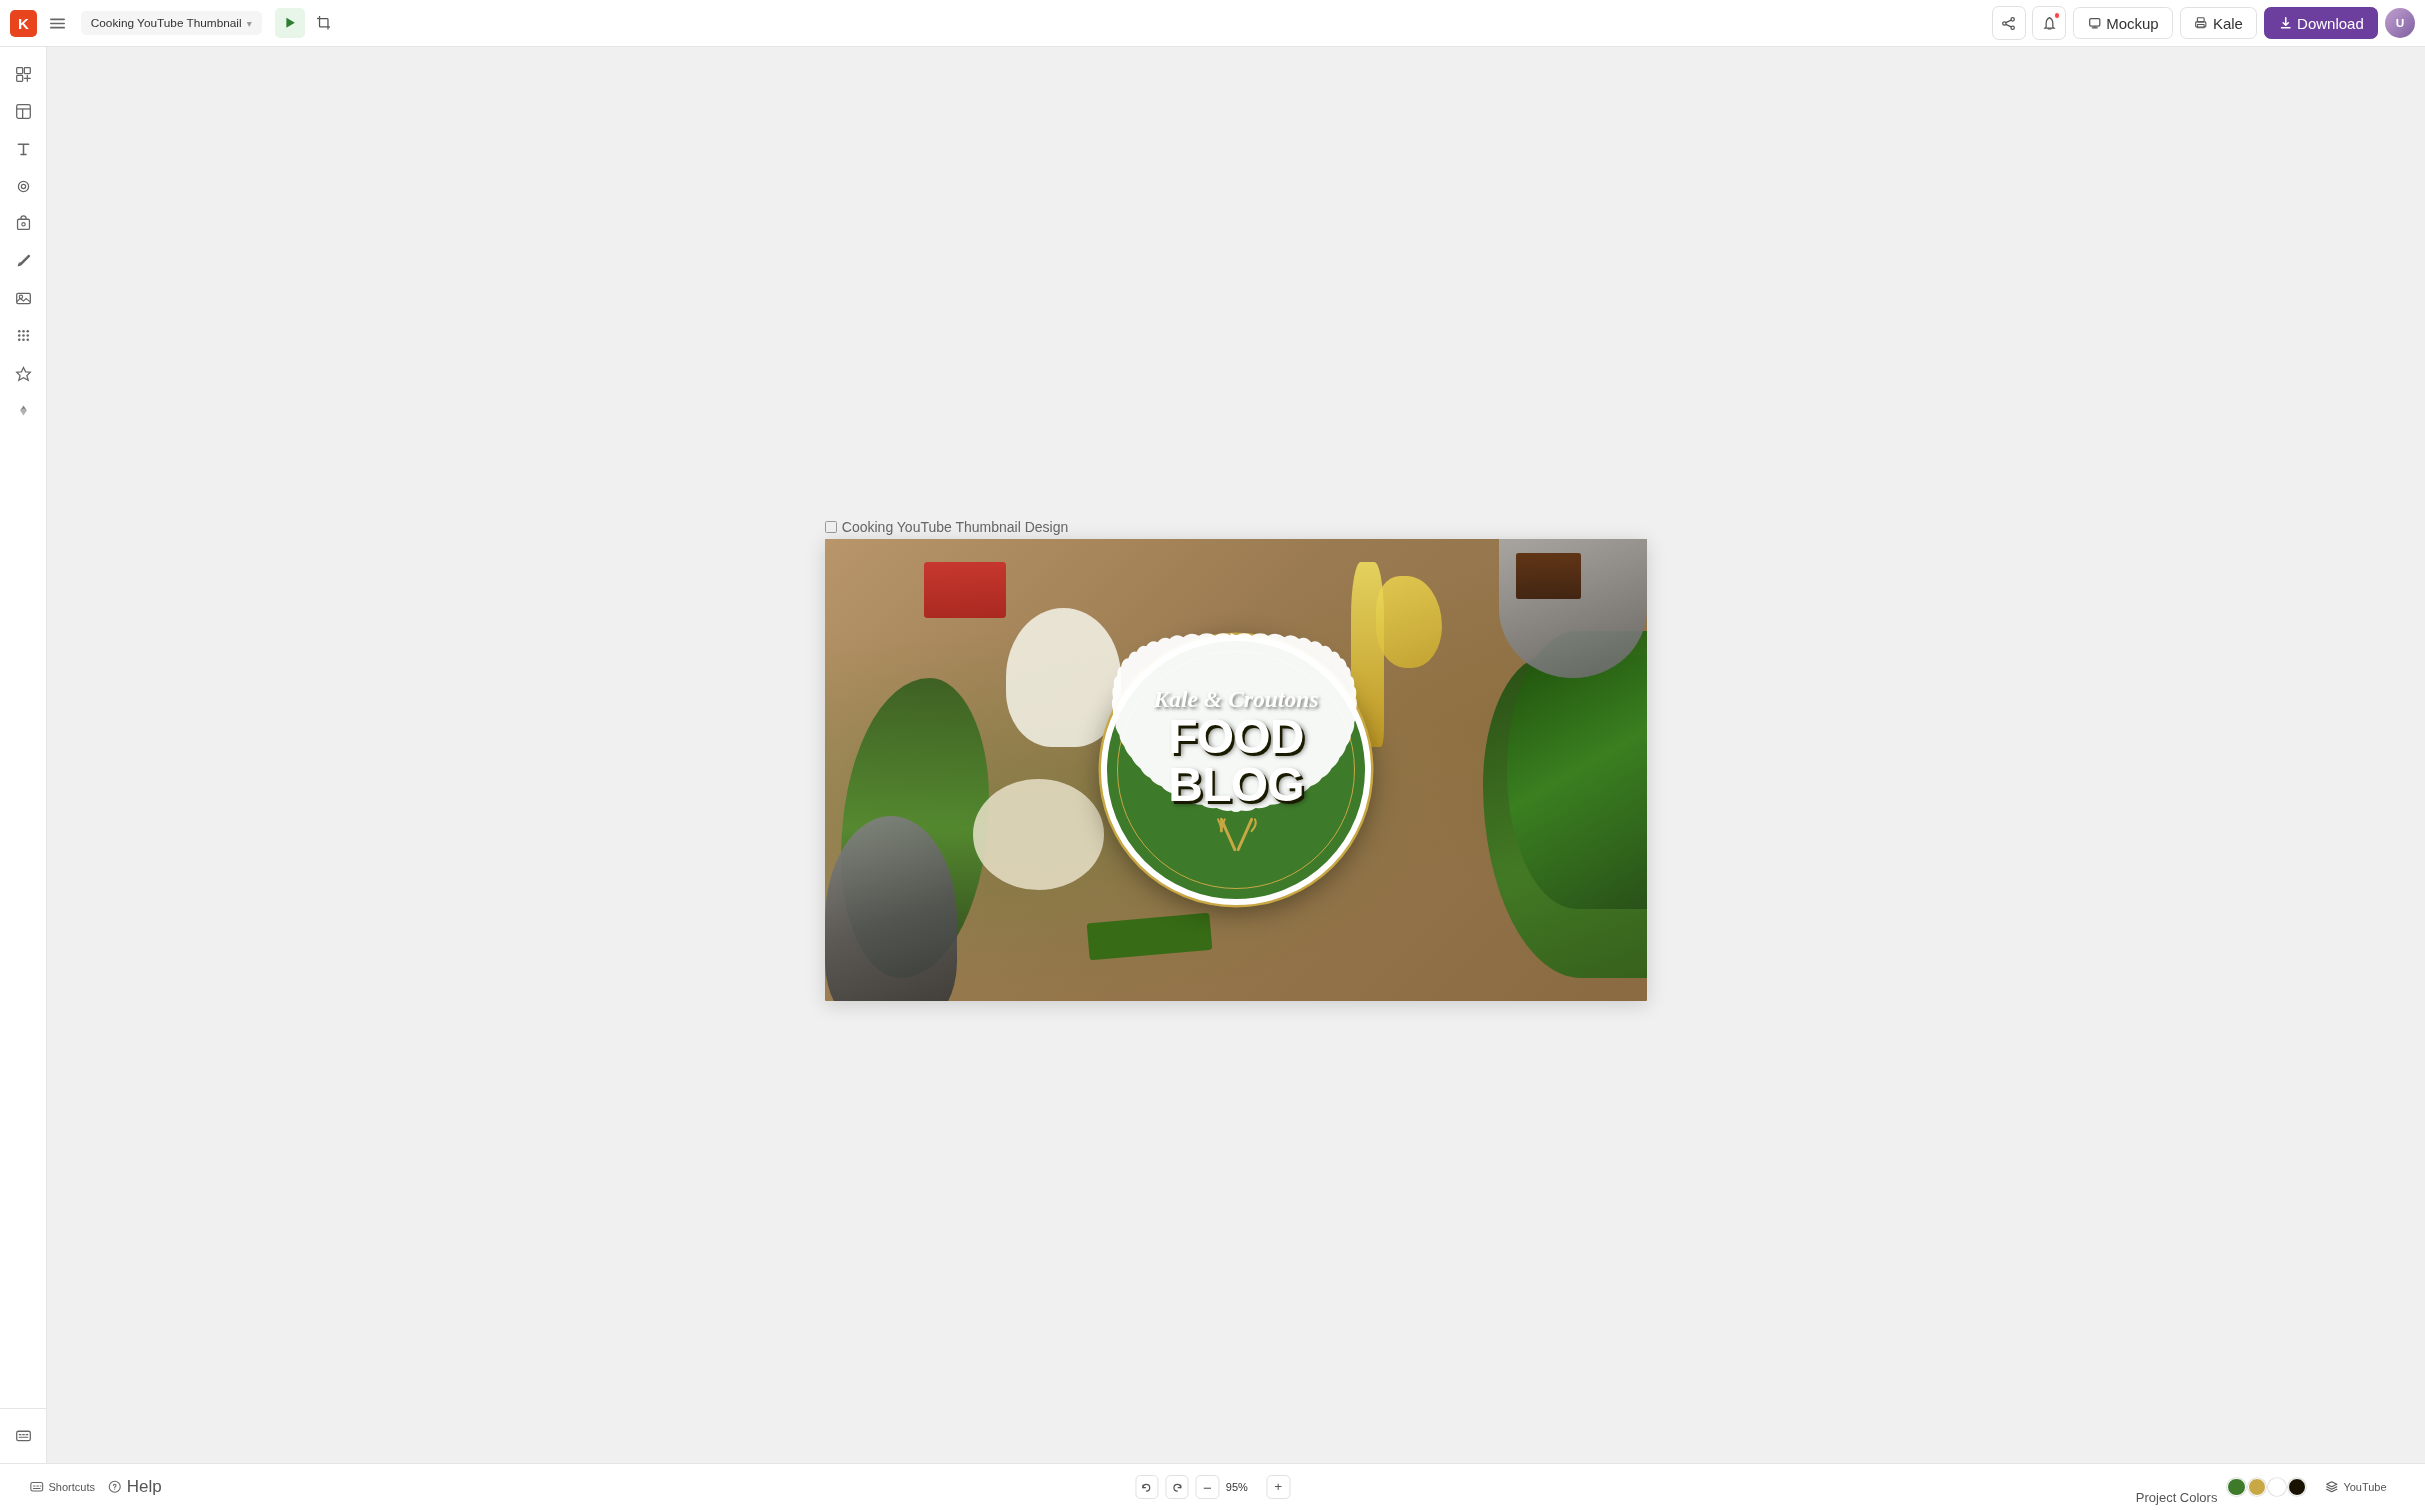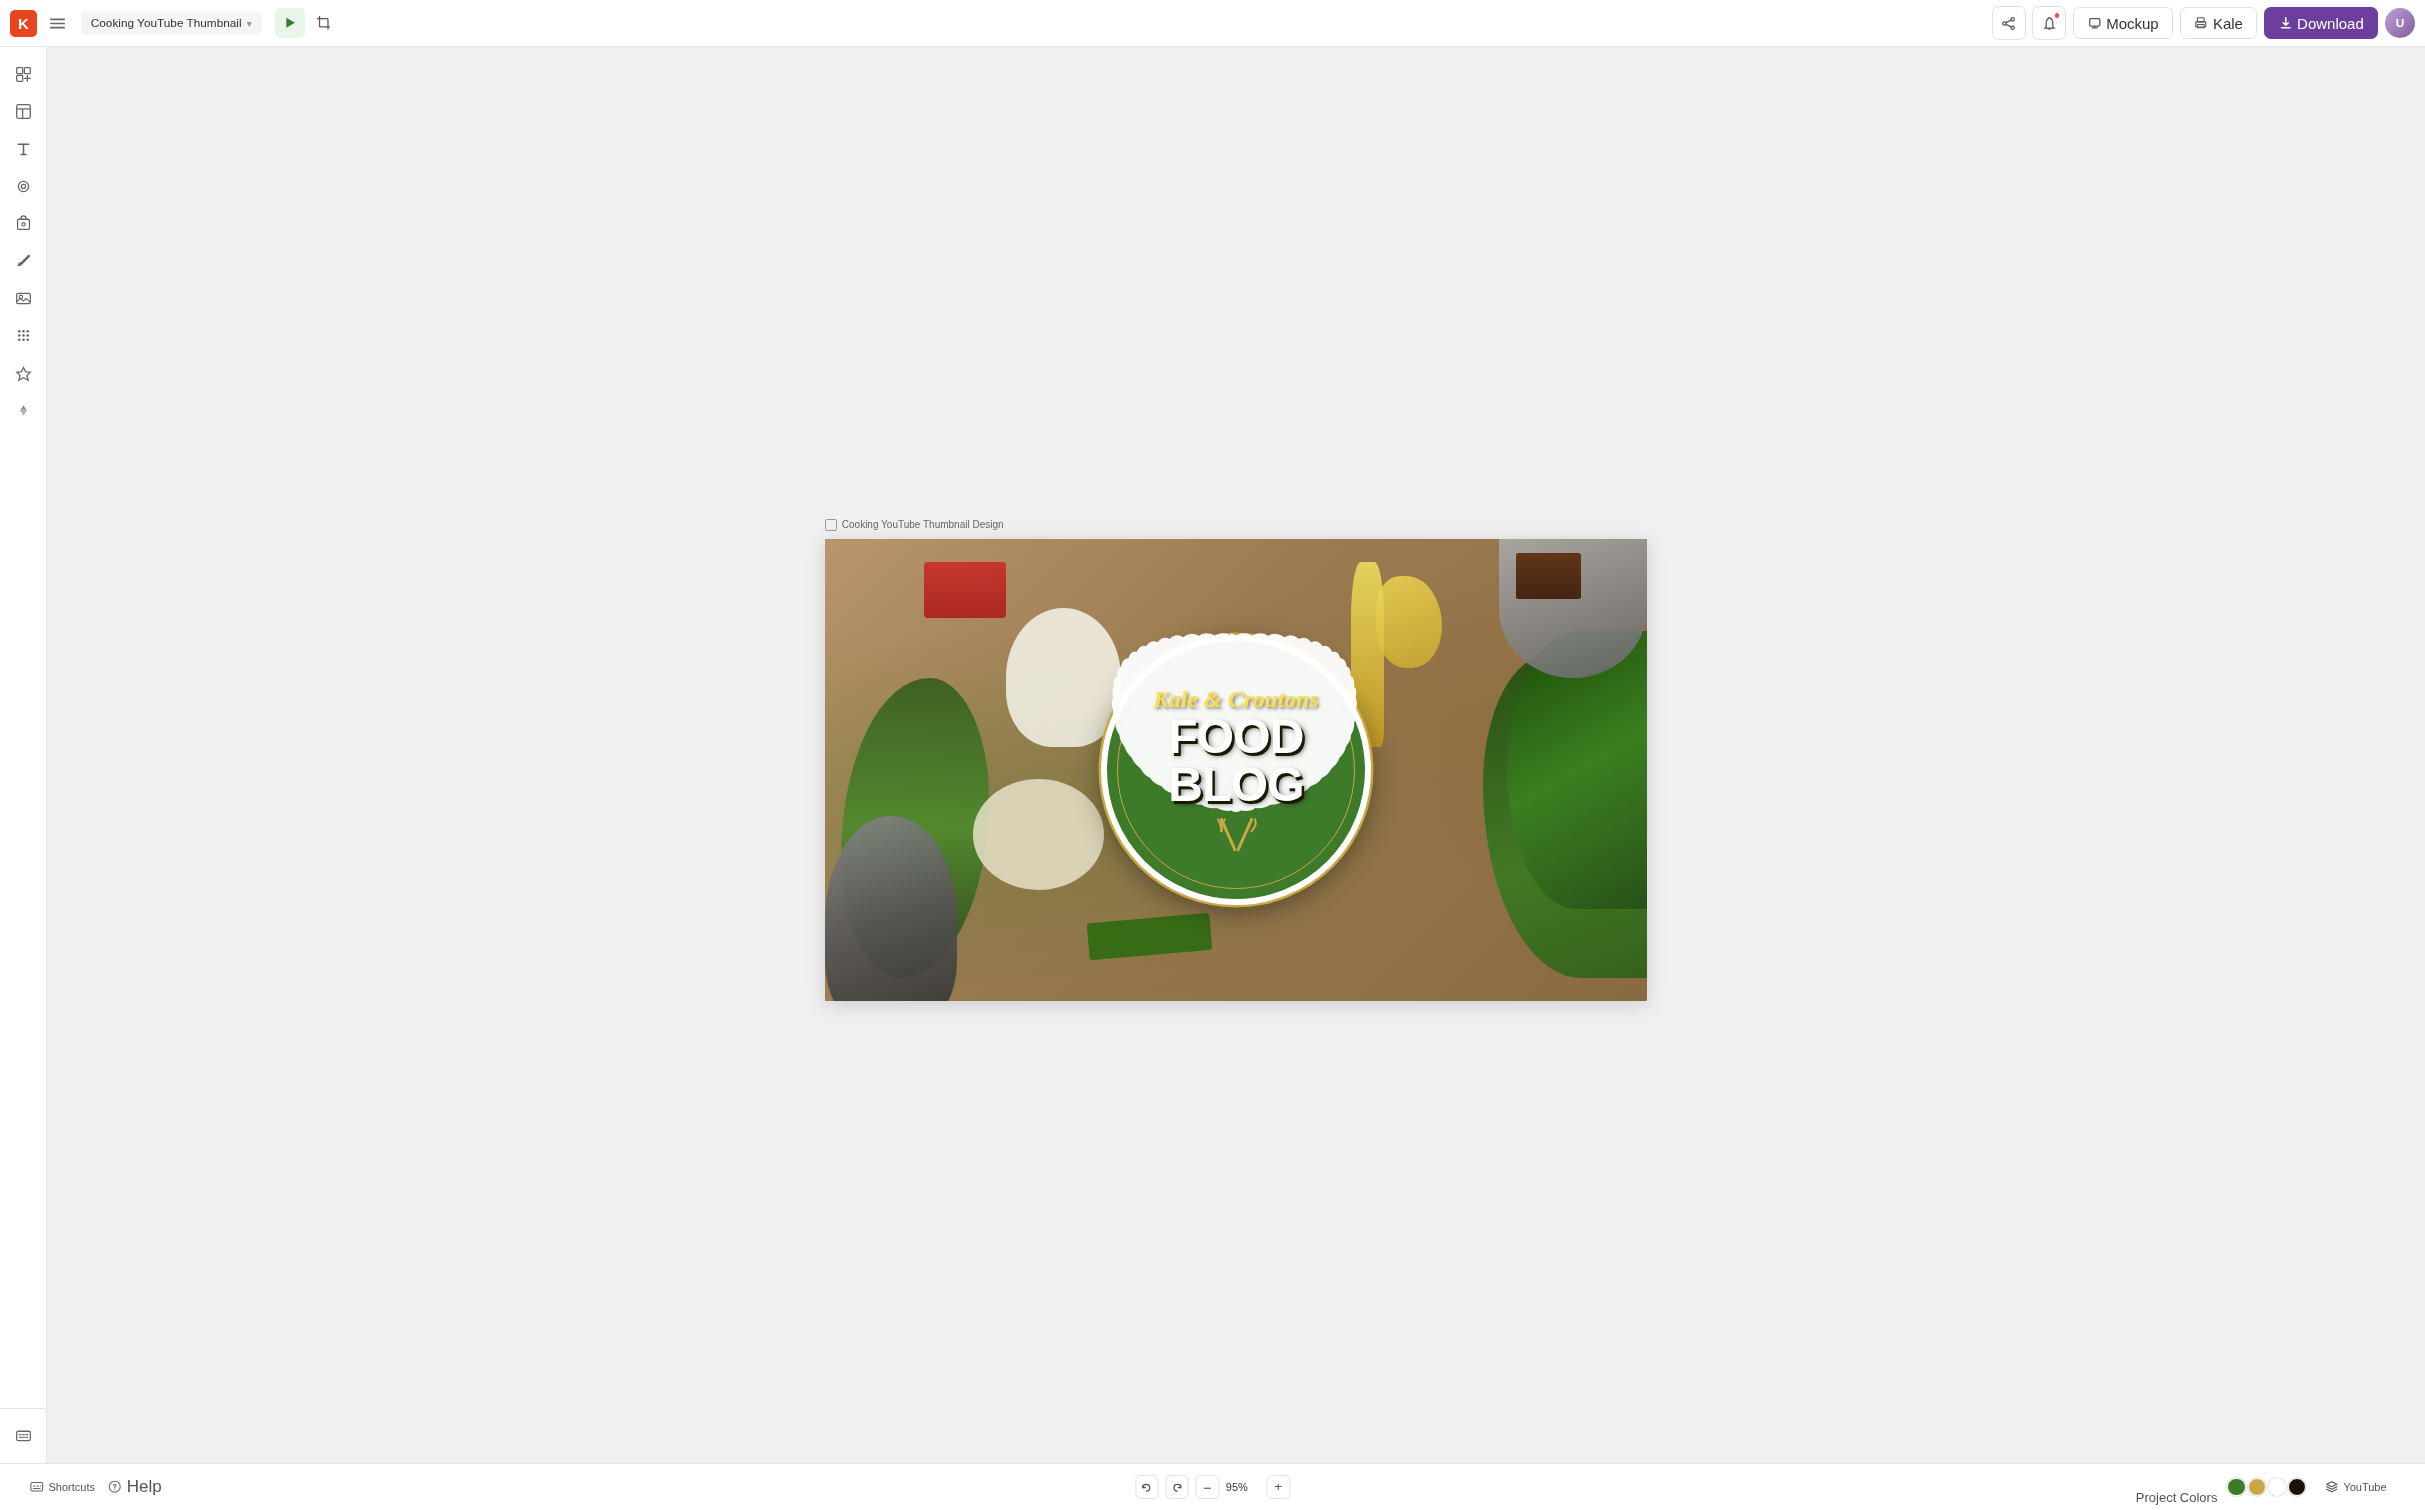--- a/index.html
+++ b/index.html
@@ -170,21 +170,21 @@
       overflow: hidden;
     }
     .canvas-wrapper {
       position: relative;
       margin-top: -17px;
     }
     .canvas-label {
       position: absolute;
       top: -20px; left: 0;
       display: flex; align-items: center; gap: 5px;
-      font-size: 10px;
+      font-size: 14px;
       color: #666;
     }
     .canvas-frame-icon {
       width: 11.8px; height: 11.8px;
       border: 1.3px solid #999;
       border-radius: 1.7px;
     }
     .canvas-img {
       width: 822px;
       height: 462px;
@@ -239,21 +239,21 @@
     .badge-text {
       text-align: center;
       position: relative;
       z-index: 2;
       padding: 17px;
     }
     .badge-title {
       font-size: 23.6px;
       font-weight: 800;
       font-style: italic;
-      color: #fde047;
+      color: #ffffff;
       line-height: 1.1;
       text-shadow: 1.7px 1.7px 3.4px rgba(0,0,0,0.5);
       font-family: Georgia, serif;
     }
     .badge-subtitle {
       font-size: 48px;
       font-weight: 900;
       color: #fff;
       line-height: 1;
       text-shadow: 2.5px 2.5px 0 #1a1a00, 3.4px 3.4px 5px rgba(0,0,0,0.5);

